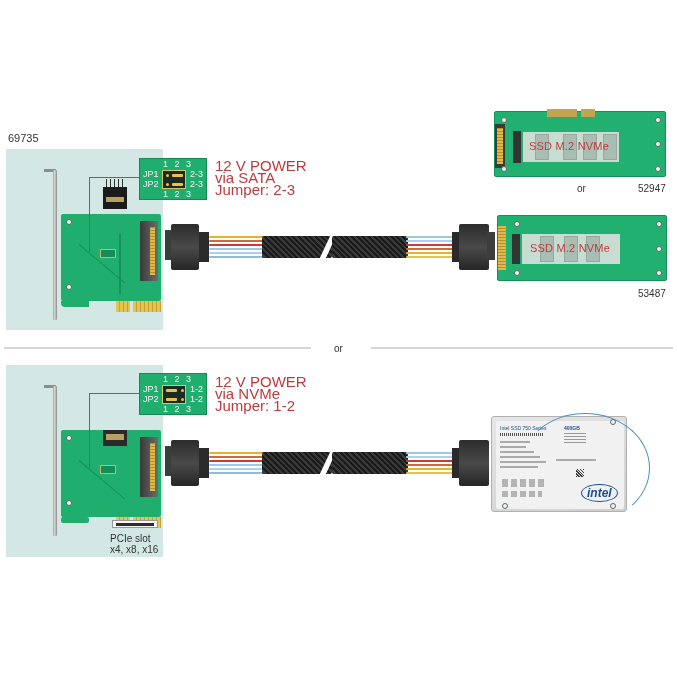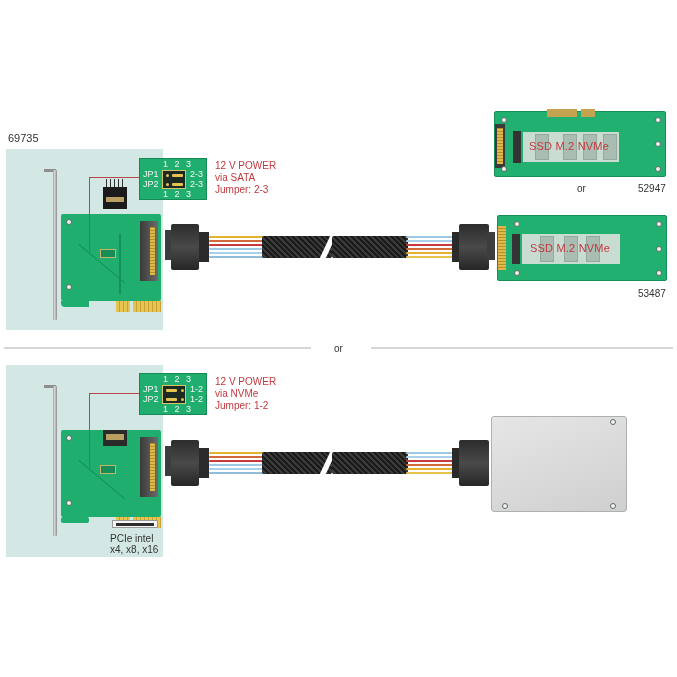--- a/index.html
+++ b/index.html
@@ -26,21 +26,21 @@
   .satapower { background: #1b1b1b; }
   .trace { border-color: #b5474a; border-style: solid; }
 
   
   .jumper-box { background: #1fae6e; border: 1px solid #158a55; color: #f5f5f5; font-size: 9px; }
   .jumper-box .row { position: absolute; white-space: nowrap; }
   .pinblock { background: #1d2a22; border: 1px solid #d8c56a; }
   .pin { position: absolute; width: 3px; height: 3px; background: #e6c34f; border-radius: 50%; }
   .shunt { position: absolute; height: 3px; background: #e6c34f; border-radius: 1px; }
 
-  .power-note { color: #c2393d; font-size: 10px; line-height: 12px; white-space: nowrap; }
+  .power-note { color: #c2393d; font-size: 15px; line-height: 12px; white-space: nowrap; }
   .power-note b { font-weight: normal; }
 
   
   .cable-conn { background: linear-gradient(180deg,#2c2c2c,#4a4a4a 50%,#262626); border-radius: 2px; }
   .cable-plug { background: #3d3d3d; }
   .wire { position: absolute; height: 2px; border-radius: 1px; }
   .sleeve { background: repeating-linear-gradient(45deg,#1a1a1a 0 2px,#3b3b3b 2px 4px); border-radius: 2px; }
   .sleeve-break { background: #ffffff; transform: skewX(-25deg); }
 
   
@@ -215,21 +215,21 @@
   </div>
   <div class="abs" style="left:97px;top:65px;width:24px;height:16px;background:#2a2a2a;">
     <div class="abs" style="left:3px;top:4px;width:18px;height:6px;background:#b8a060;"></div>
   </div>
   <div class="abs" style="left:94px;top:100px;width:16px;height:9px;border:1px solid #c9b46a;background:#168c57;"></div>
 
   <div class="abs slot-icon" style="left:106px;top:155px;width:46px;height:8px;">
     <div class="abs slot-icon-inner" style="left:3px;top:2px;width:38px;height:3px;"></div>
   </div>
   <div class="abs slot-text" style="left:104px;top:168px;">
-    <div>PCIe intel</div>
+    <div>PCIe slot</div>
     <div>x4, x8, x16</div>
   </div>
 </div>
 
 <div class="abs trace" style="left:89px;top:393px;width:52px;height:75px;border-width:1px 0 0 1px;"></div>
 
 <div class="abs jumper-box" style="left:139px;top:373px;width:68px;height:42px;">
   <div class="row" style="left:23px;top:0px;letter-spacing:2px;">
     <span>1</span>
     <span>2</span>
@@ -275,16 +275,34 @@
   <div class="wire" style="left:241px;top:20px;width:48px;background:#a9d2ea;"></div>
   <div class="wire" style="left:241px;top:24px;width:48px;background:#c93b3b;"></div>
   <div class="wire" style="left:241px;top:28px;width:48px;background:#d06a3a;"></div>
   <div class="wire" style="left:241px;top:32px;width:48px;background:#e3b22e;"></div>
   <div class="wire" style="left:241px;top:36px;width:48px;background:#e8c14a;"></div>
   <div class="abs" style="left:287px;top:12px;width:8px;height:30px;background:#2a2a2a;"></div>
   <div class="abs cable-conn" style="left:294px;top:4px;width:30px;height:46px;"></div>
 </div>
 
 <div class="abs ssd" style="left:491px;top:416px;width:136px;height:96px;">
+  <div class="abs ssd-label" style="left:4px;top:4px;width:128px;height:88px;">
+    <div class="abs ssd-text" style="left:4px;top:4px;">Intel SSD 750 Series</div>
+    <div class="abs ssd-text" style="left:68px;top:4px;font-weight:bold;">400GB</div>
+    <div class="abs" style="left:4px;top:12px;width:44px;height:3px;background:repeating-linear-gradient(90deg,#555 0 1px,transparent 1px 2px);"></div>
+    <div class="abs" style="left:4px;top:20px;width:30px;height:2px;background:#aaa;"></div>
+    <div class="abs" style="left:4px;top:25px;width:26px;height:2px;background:#aaa;"></div>
+    <div class="abs" style="left:4px;top:30px;width:34px;height:2px;background:#aaa;"></div>
+    <div class="abs" style="left:4px;top:35px;width:40px;height:2px;background:#aaa;"></div>
+    <div class="abs" style="left:4px;top:40px;width:46px;height:2px;background:#aaa;"></div>
+    <div class="abs" style="left:4px;top:45px;width:38px;height:2px;background:#aaa;"></div>
+    <div class="abs" style="left:68px;top:12px;width:22px;height:10px;background:repeating-linear-gradient(0deg,#999 0 1px,transparent 1px 3px);"></div>
+    <div class="abs" style="left:60px;top:38px;width:40px;height:2px;background:#aaa;"></div>
+    <div class="abs" style="left:80px;top:48px;width:8px;height:8px;background:repeating-linear-gradient(45deg,#333 0 1px,#eee 1px 2px);"></div>
+    <div class="abs" style="left:6px;top:58px;width:44px;height:8px;background:repeating-linear-gradient(90deg,#777 0 6px,transparent 6px 9px);opacity:.5;"></div>
+    <div class="abs" style="left:6px;top:70px;width:40px;height:6px;background:repeating-linear-gradient(90deg,#777 0 6px,transparent 6px 9px);opacity:.5;"></div>
+    <div class="abs ssd-swoosh" style="left:24px;top:-8px;width:130px;height:110px;"></div>
+    <div class="abs intel-logo" style="left:85px;top:63px;">intel</div>
+  </div>
   <div class="abs hole" style="left:118px;top:2px;"></div>
   <div class="abs hole" style="left:118px;top:86px;"></div>
   <div class="abs hole" style="left:10px;top:86px;"></div>
 </div>
 
 </body></html>

